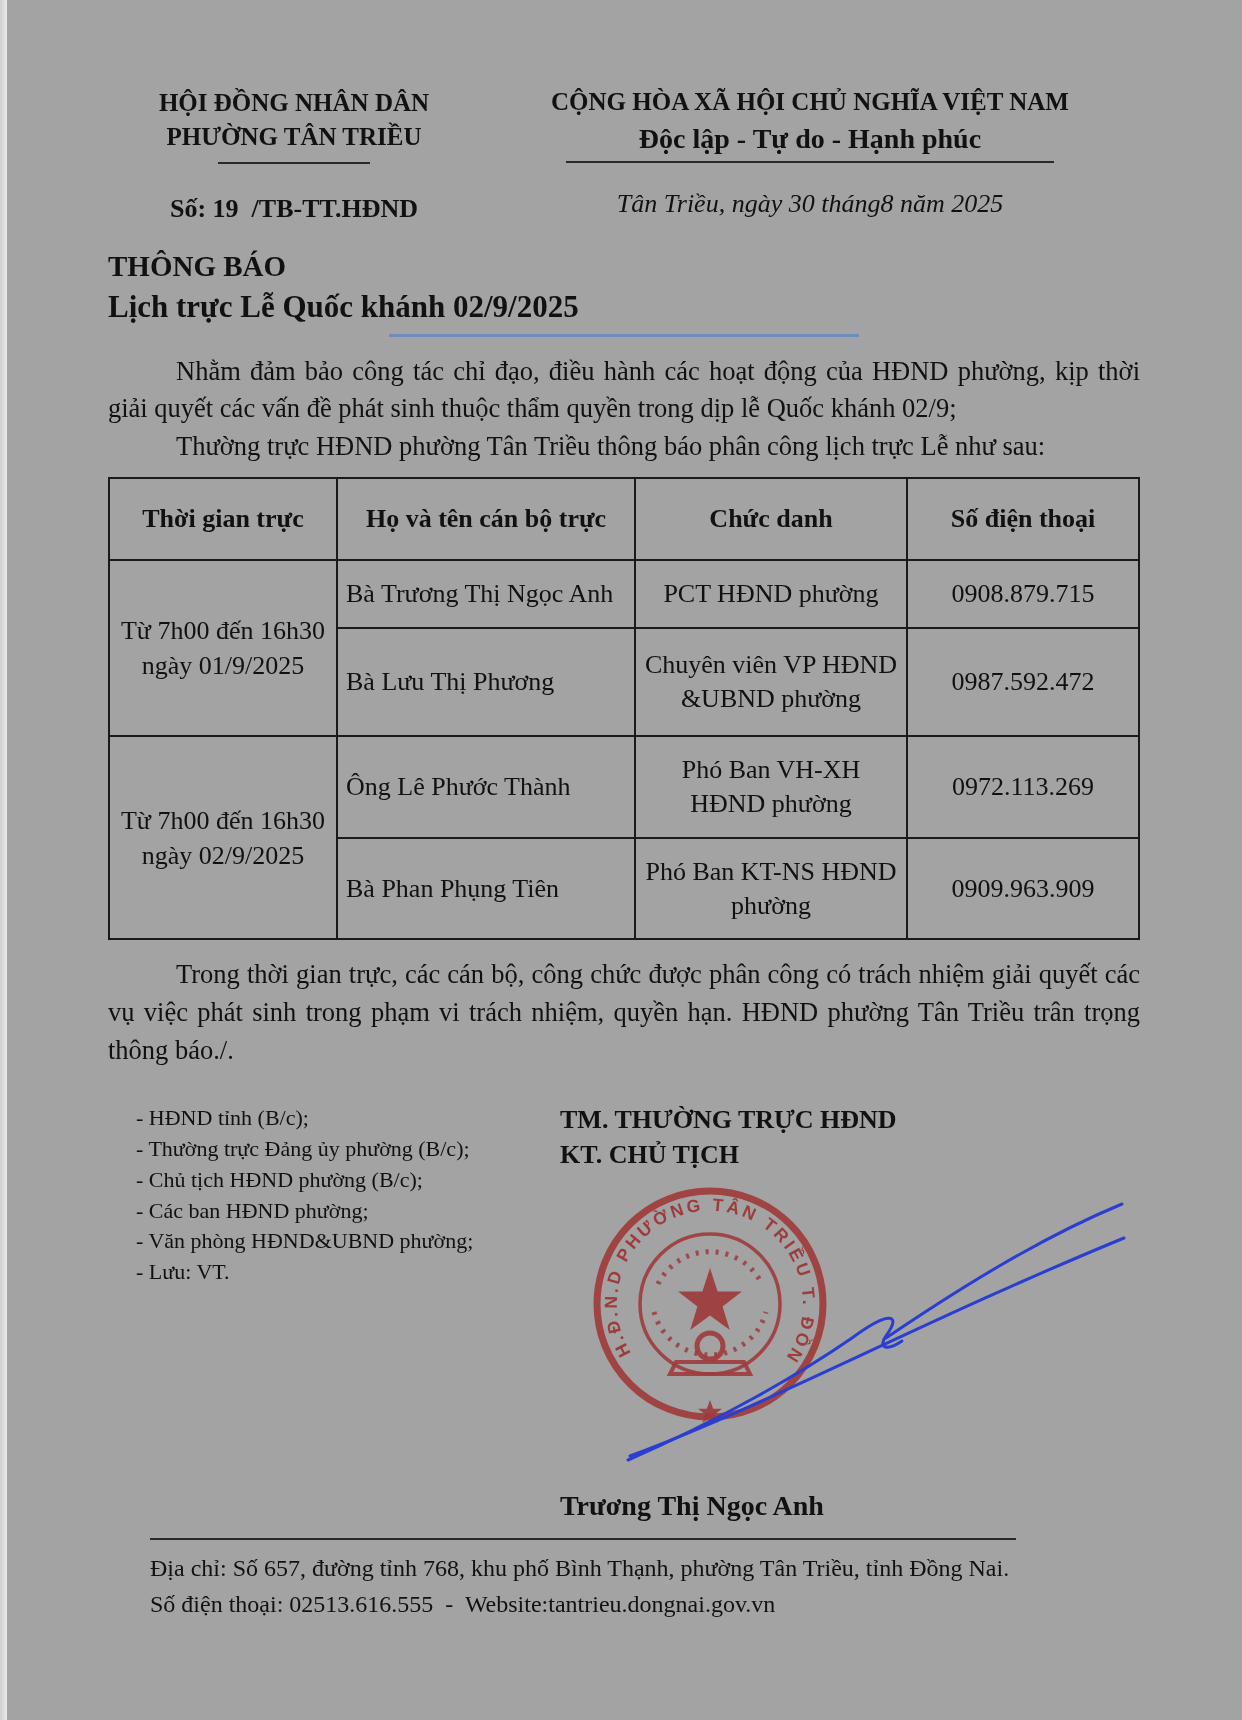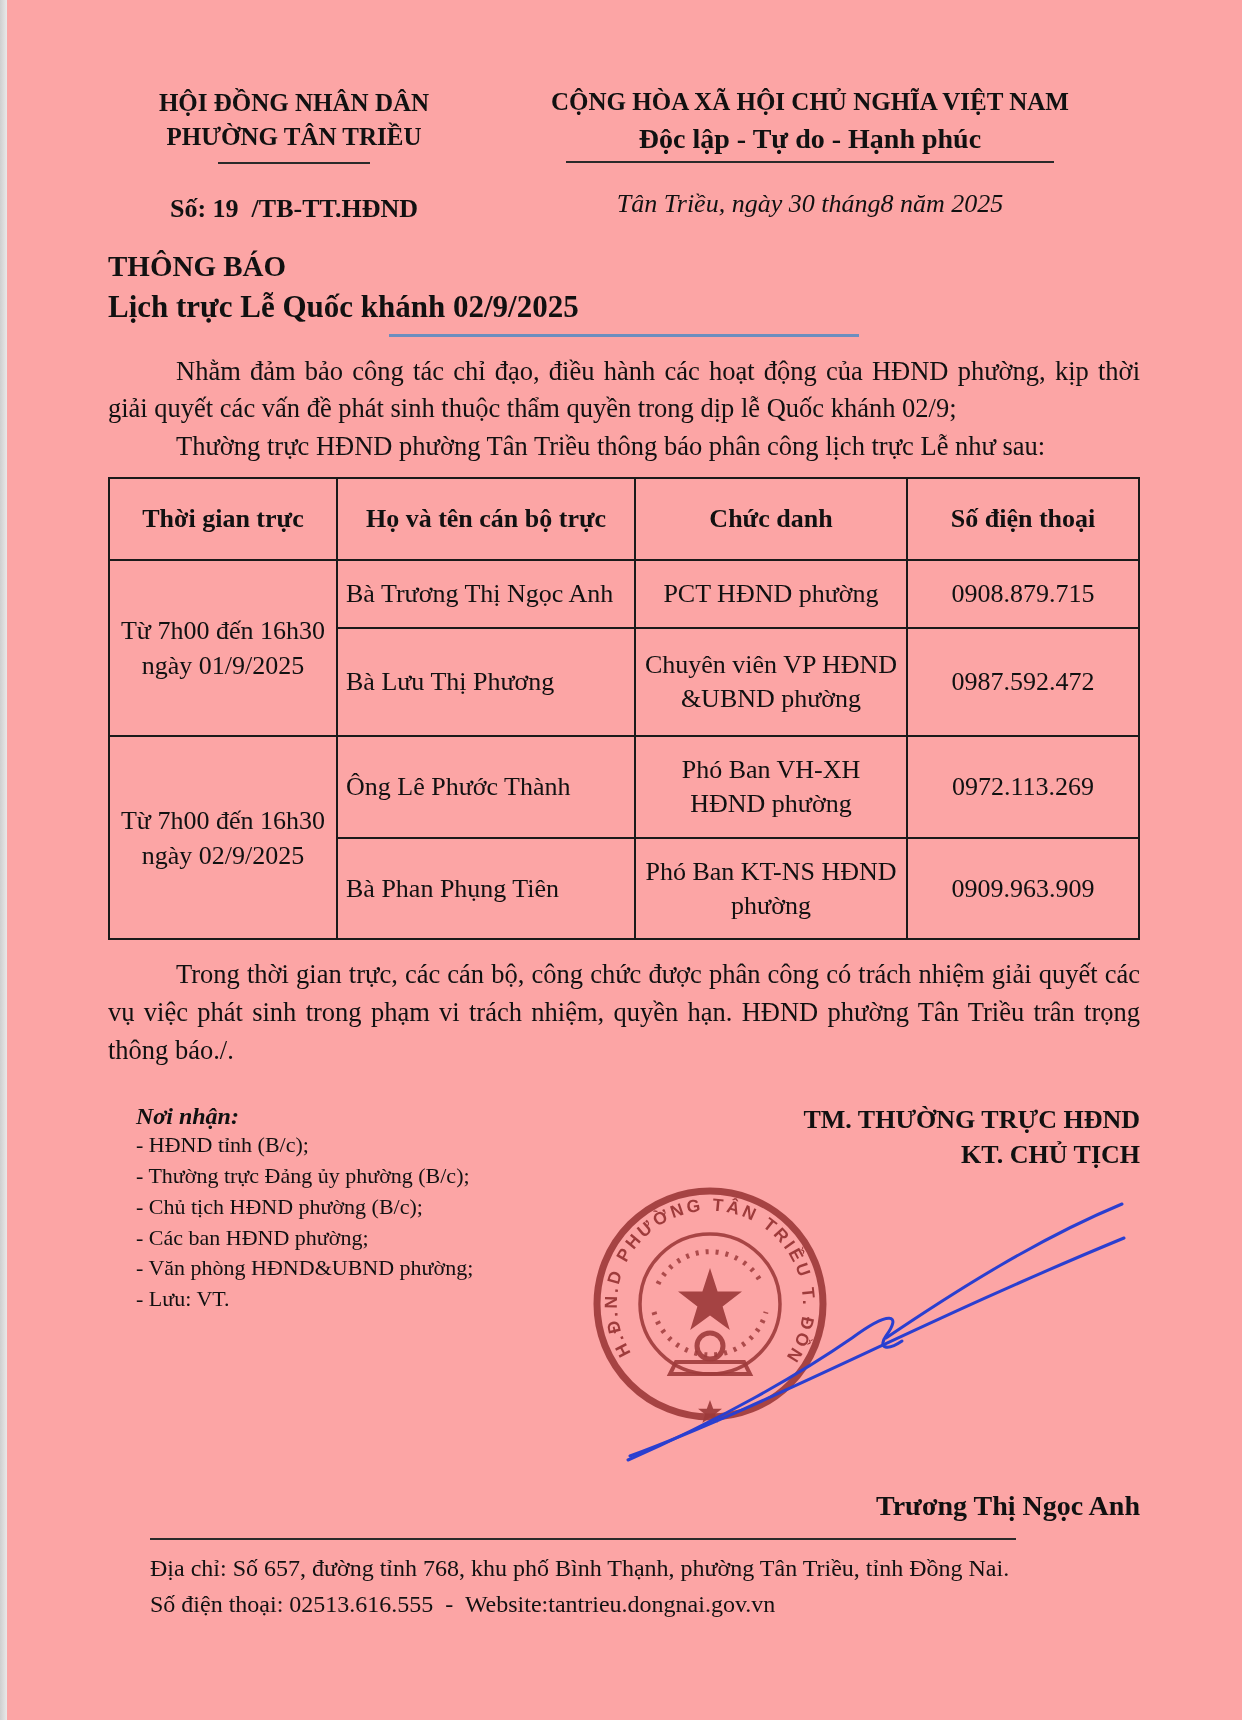--- a/index.html
+++ b/index.html
@@ -1,19 +1,19 @@
 <!DOCTYPE html>
 <html><head>
 <meta charset="utf-8">
 <style>
   html,body{margin:0;padding:0;background:#ffffff;}
   .page{
     position:relative;
     width:1242px;height:1720px;
-    background:#fca5a5;
+    background:#a3a3a3;
     font-family:"Liberation Serif","DejaVu Serif",serif;
     color:#111;
     overflow:hidden;
   }
   .scan-edge{position:absolute;left:0;top:0;width:7px;height:100%;
     background:linear-gradient(to right,#cfcfcf,#e9e9e9);}
   .content{position:absolute;left:108px;top:86px;width:1032px;}
 
   
   .hdr{display:flex;}
@@ -46,21 +46,21 @@
   td.pos{text-align:center;line-height:1.3;}
   td.phone{text-align:center;}
   .col1{width:228px;}.col2{width:298px;}.col3{width:272px;}.col4{width:232px;}
   tr.r1{height:48px;}tr.r2{height:108px;}tr.r3{height:80px;}tr.r4{height:82px;}
 
   
   .sign-row{display:flex;margin-top:34px;}
   .recipients{width:452px;padding-left:28px;box-sizing:border-box;}
   .recip-label{font-weight:bold;font-style:italic;font-size:24px;}
   .recip-item{font-size:22px;line-height:1.4;}
-  .sig-block{flex:1;text-align:right;}
+  .sig-block{flex:1;text-align:left;}
   .sig-line{font-weight:bold;font-size:26px;line-height:1.32;}
   .seal-area{position:relative;height:306px;margin-top:10px;}
   .seal-svg{position:absolute;left:28px;top:0;}
   .sign-svg{position:absolute;left:30px;top:-40px;pointer-events:none;}
   .signer{font-weight:bold;font-size:28px;margin-top:2px;}
 
   
   .footer{position:absolute;left:150px;top:1538px;width:866px;border-top:2px solid #2a2a2a;padding-top:10px;}
   .footer-line{font-size:24px;line-height:1.5;white-space:pre-wrap;}
 </style>
@@ -133,21 +133,20 @@
           <td class="pos">Phó Ban KT-NS HĐND phường</td>
           <td class="phone">0909.963.909</td>
         </tr>
       </tbody>
     </table>
 
     <div class="para">Trong thời gian trực, các cán bộ, công chức được phân công có trách nhiệm giải quyết các vụ việc phát sinh trong phạm vi trách nhiệm, quyền hạn. HĐND phường Tân Triều trân trọng thông báo./.</div>
 
     <div class="sign-row">
       <div class="recipients">
-        <div class="recip-label">Nơi nhận:</div>
         <div class="recip-item">- HĐND tỉnh (B/c);</div>
         <div class="recip-item">- Thường trực Đảng ủy phường (B/c);</div>
         <div class="recip-item">- Chủ tịch HĐND phường (B/c);</div>
         <div class="recip-item">- Các ban HĐND phường;</div>
         <div class="recip-item">- Văn phòng HĐND&amp;UBND phường;</div>
         <div class="recip-item">- Lưu: VT.</div>
       </div>
       <div class="sig-block">
         <div class="sig-line">TM. THƯỜNG TRỰC HĐND</div>
         <div class="sig-line">KT. CHỦ TỊCH</div>

